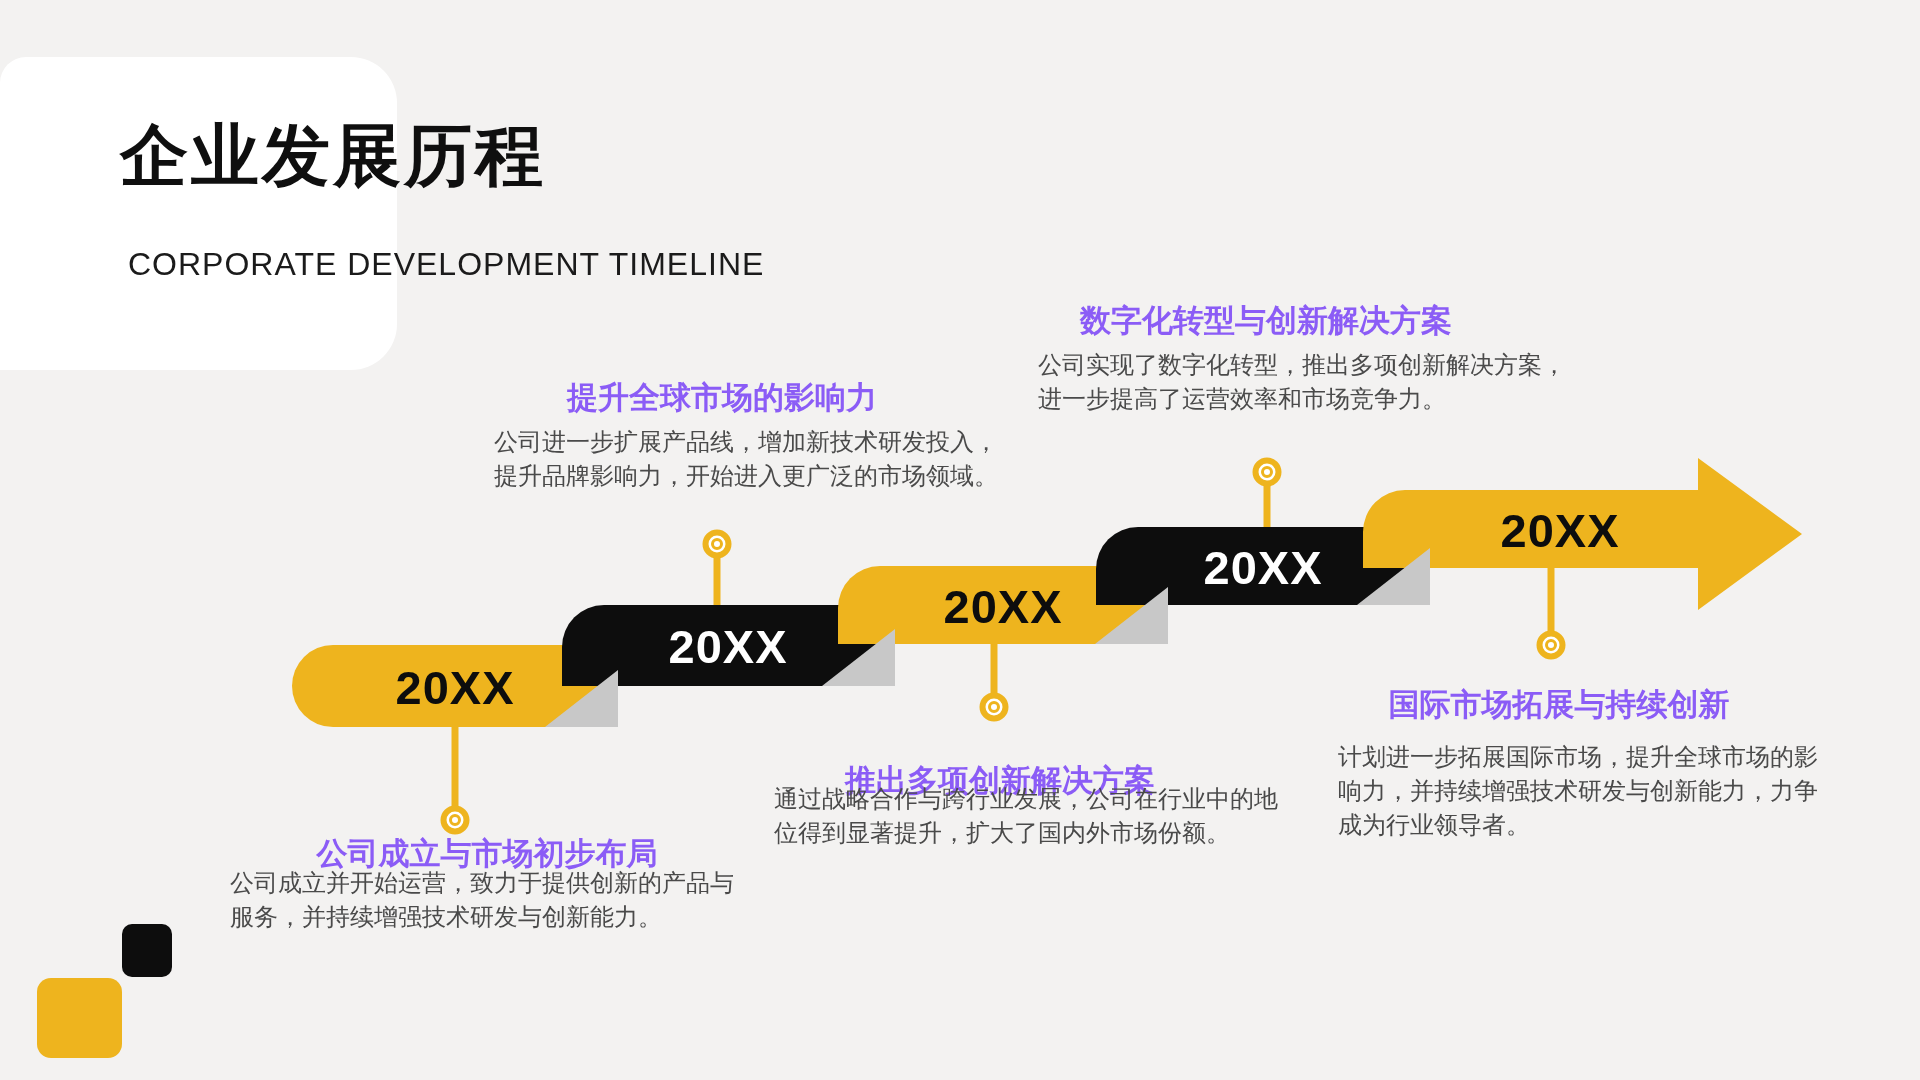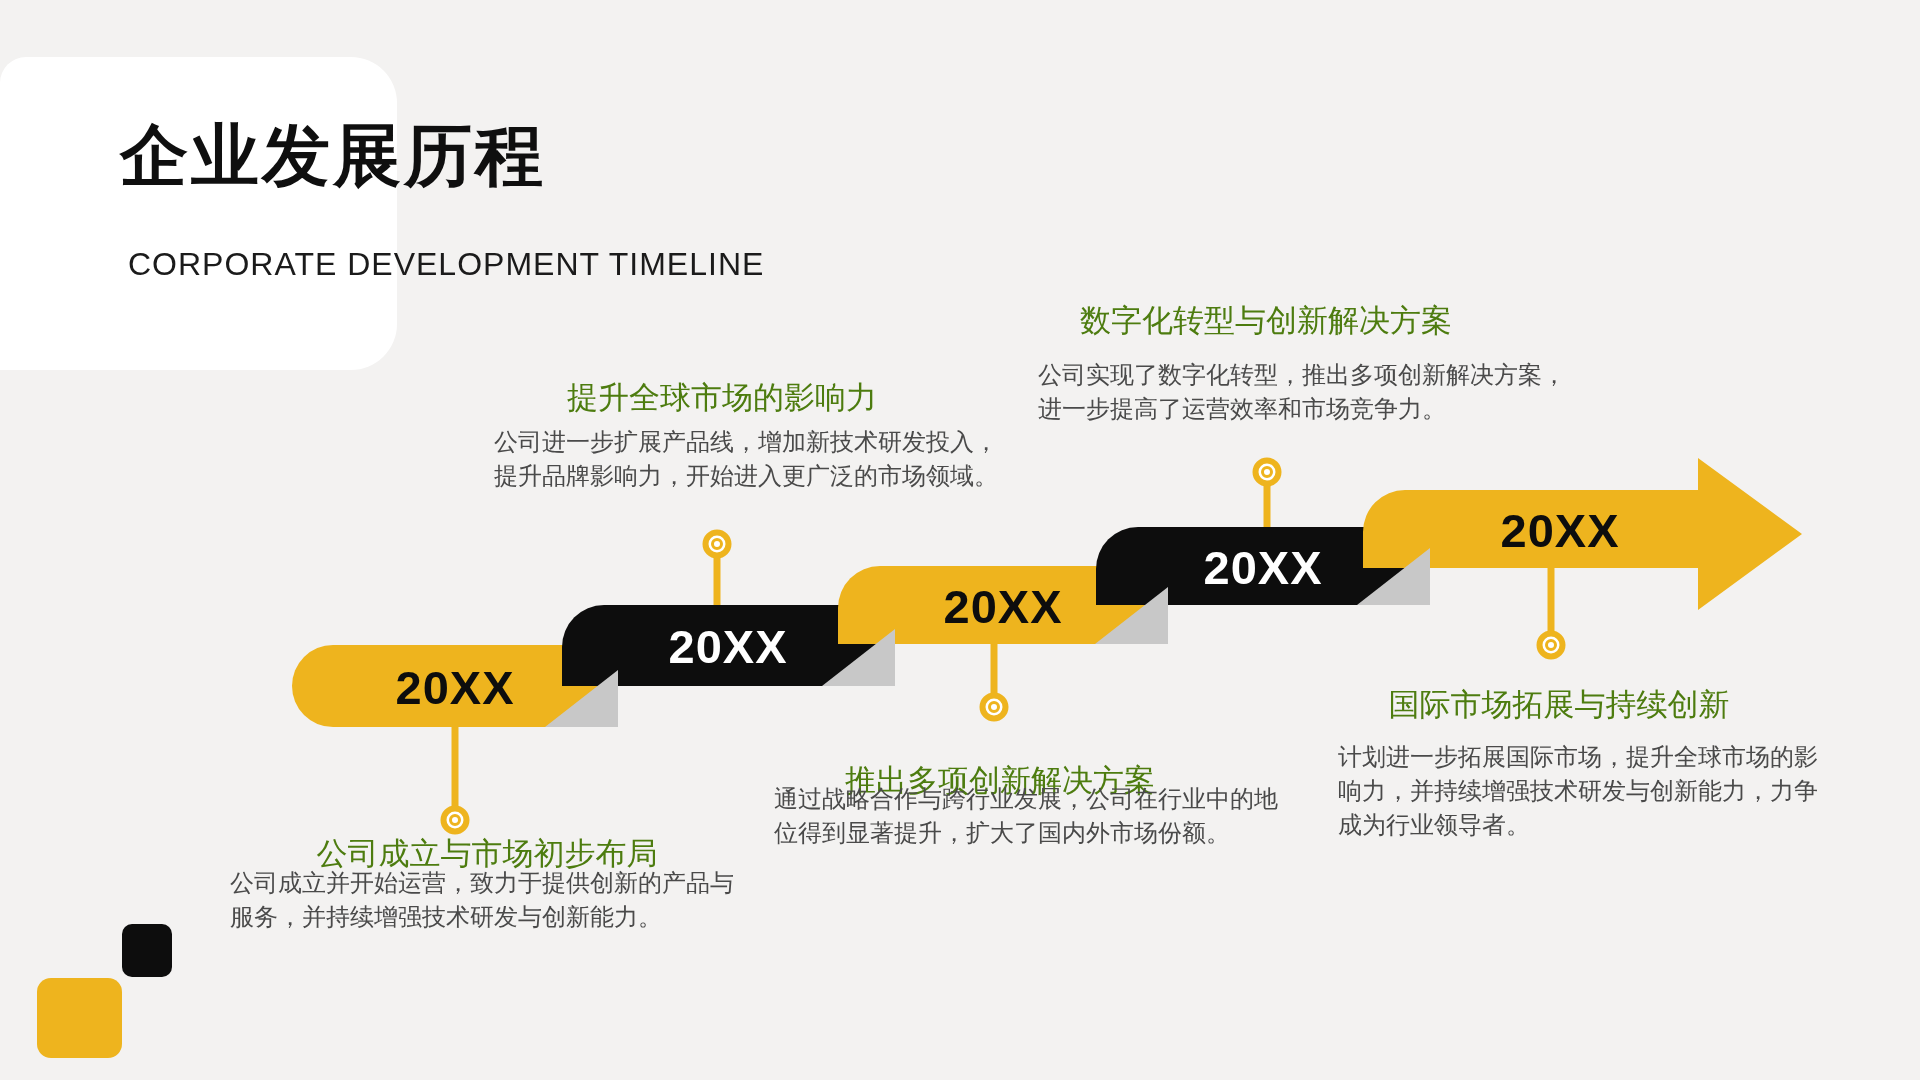--- a/index.html
+++ b/index.html
@@ -20,21 +20,21 @@
     position:absolute;left:120px;top:246px;width:1000px;
     font-size:32px;font-weight:400;color:#1b1b1b;letter-spacing:1px;margin-left:8px;
   }
   .stairs-svg{position:absolute;left:0;top:0;width:1920px;height:1080px;}
   .year-label{
     font-family:"Liberation Sans","DejaVu Sans",sans-serif;
     font-size:47px;font-weight:bold;letter-spacing:1px;
   }
   .step-heading{
     position:absolute;transform:translateX(-50%);white-space:nowrap;
-    font-size:31px;font-weight:normal;color:#4d7c0f;
+    font-size:31px;font-weight:bold;color:#8b5cf6;
   }
   .step-desc{
     position:absolute;font-size:24px;line-height:34px;color:#4a4a4a;
     text-align:left;
   }
   .decor-sq{position:absolute;}
   .decor-yellow{left:37px;top:978px;width:85px;height:80px;background:#EEB41E;border-radius:14px;}
   .decor-black{left:122px;top:924px;width:50px;height:53px;background:#0d0d0d;border-radius:10px;}
 </style>
 </head>
@@ -105,19 +105,19 @@
 <div class="step-heading" style="left:487px;top:833px;">公司成立与市场初步布局</div>
 <div class="step-desc" style="left:230px;top:866px;width:515px;">公司成立并开始运营，致力于提供创新的产品与服务，并持续增强技术研发与创新能力。</div>
 
 <div class="step-heading" style="left:722px;top:377px;">提升全球市场的影响力</div>
 <div class="step-desc" style="left:494px;top:425px;width:515px;">公司进一步扩展产品线，增加新技术研发投入，提升品牌影响力，开始进入更广泛的市场领域。</div>
 
 <div class="step-heading" style="left:1000px;top:760px;">推出多项创新解决方案</div>
 <div class="step-desc" style="left:774px;top:782px;width:515px;">通过战略合作与跨行业发展，公司在行业中的地位得到显著提升，扩大了国内外市场份额。</div>
 
 <div class="step-heading" style="left:1266px;top:300px;">数字化转型与创新解决方案</div>
-<div class="step-desc" style="left:1038px;top:348px;width:545px;margin-top:10px;">公司实现了数字化转型，推出多项创新解决方案，进一步提高了运营效率和市场竞争力。</div>
+<div class="step-desc" style="left:1038px;top:348px;width:545px;">公司实现了数字化转型，推出多项创新解决方案，进一步提高了运营效率和市场竞争力。</div>
 
 <div class="step-heading" style="left:1559px;top:684px;">国际市场拓展与持续创新</div>
 <div class="step-desc" style="left:1338px;top:740px;width:480px;">计划进一步拓展国际市场，提升全球市场的影响力，并持续增强技术研发与创新能力，力争成为行业领导者。</div>
 
 <div class="decor-sq decor-black"></div>
 <div class="decor-sq decor-yellow"></div>
 
 </body></html>

